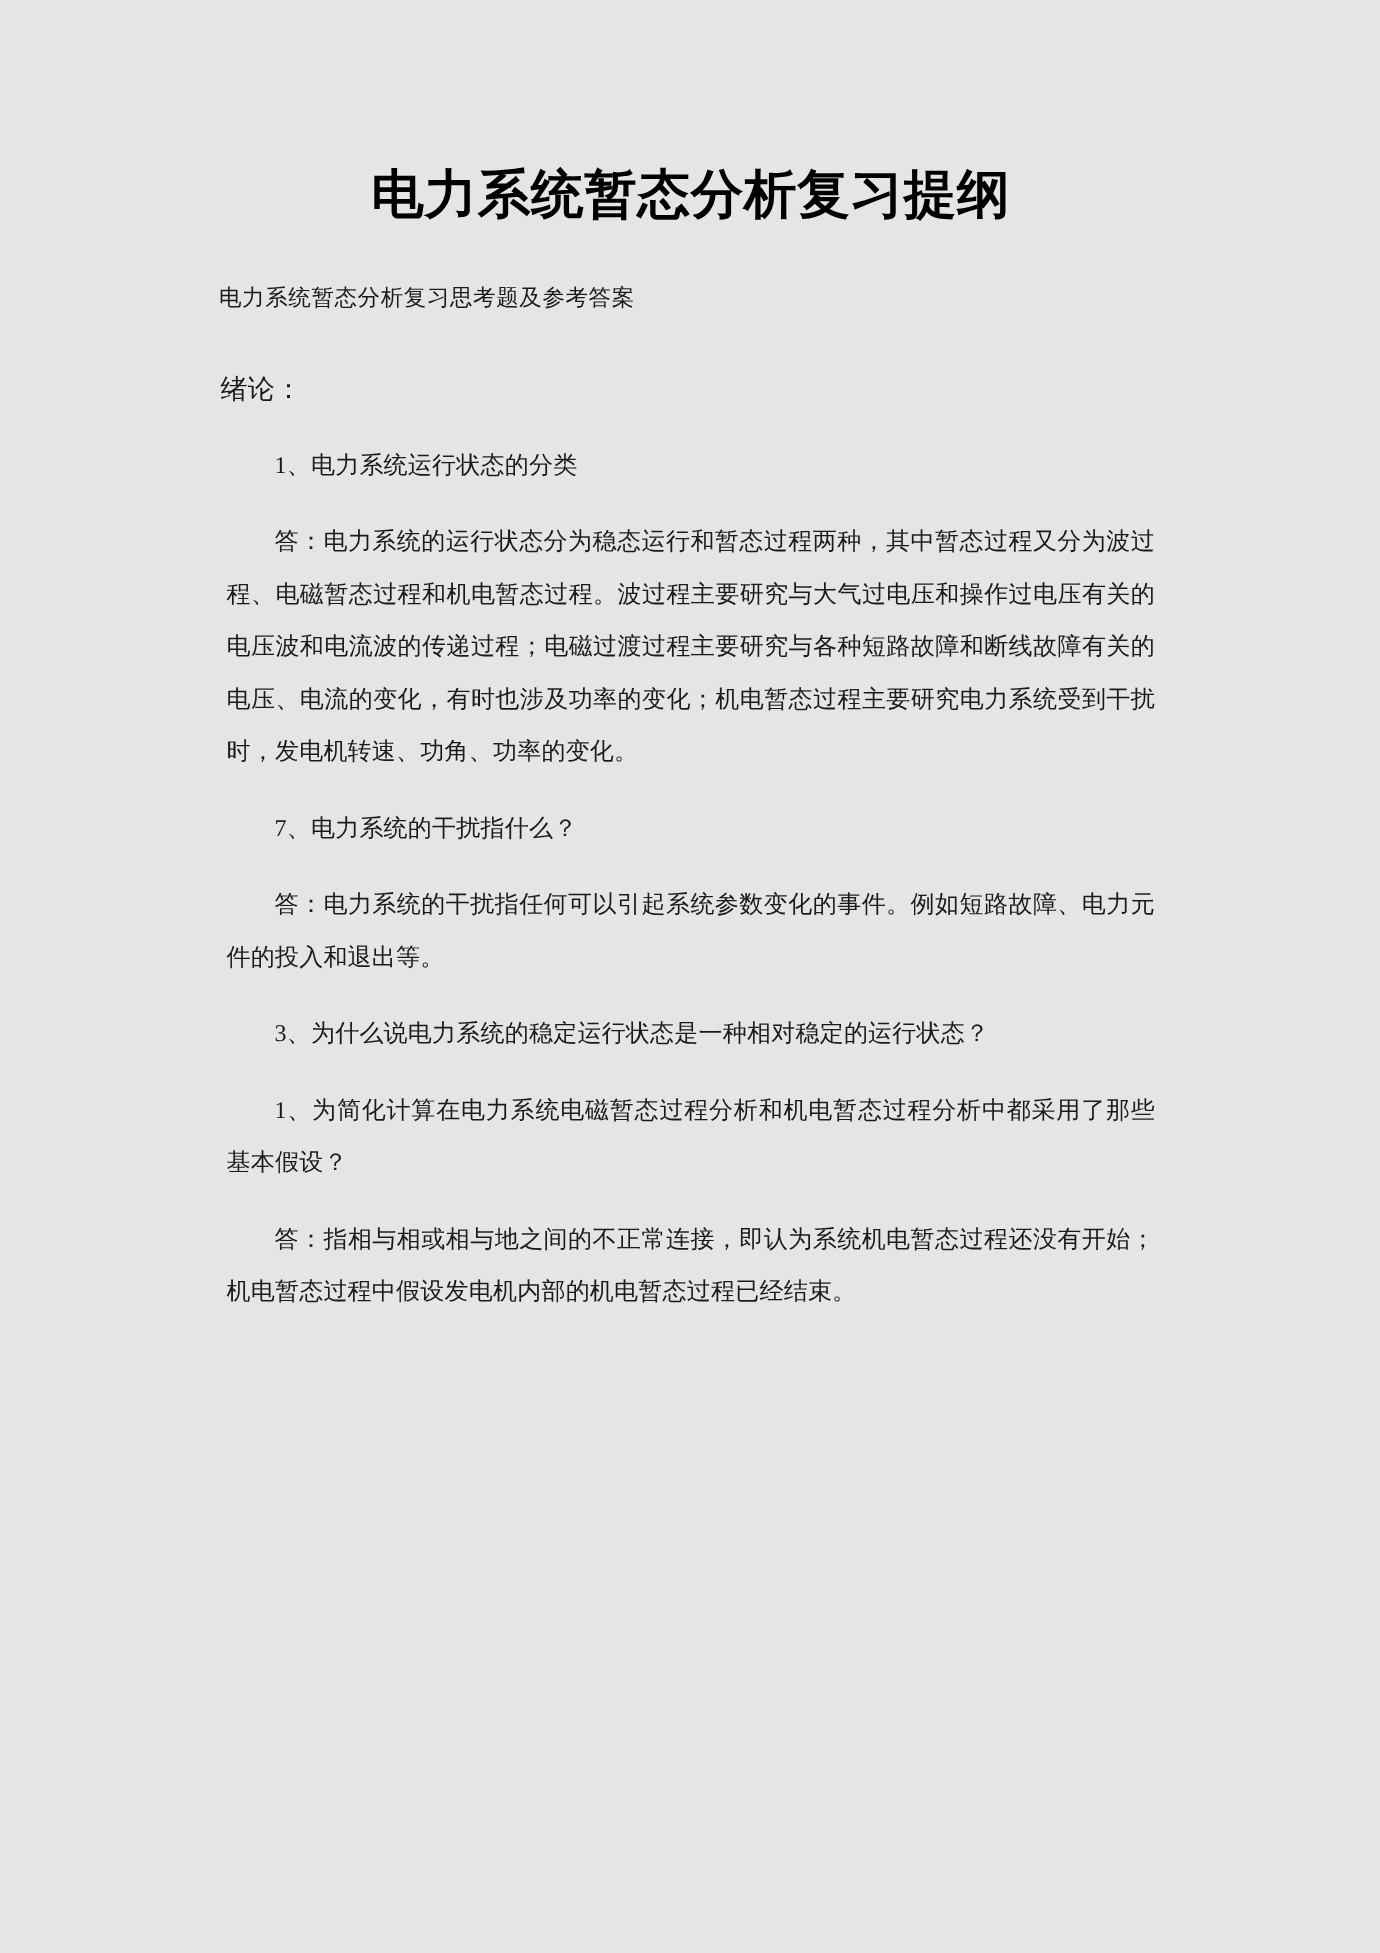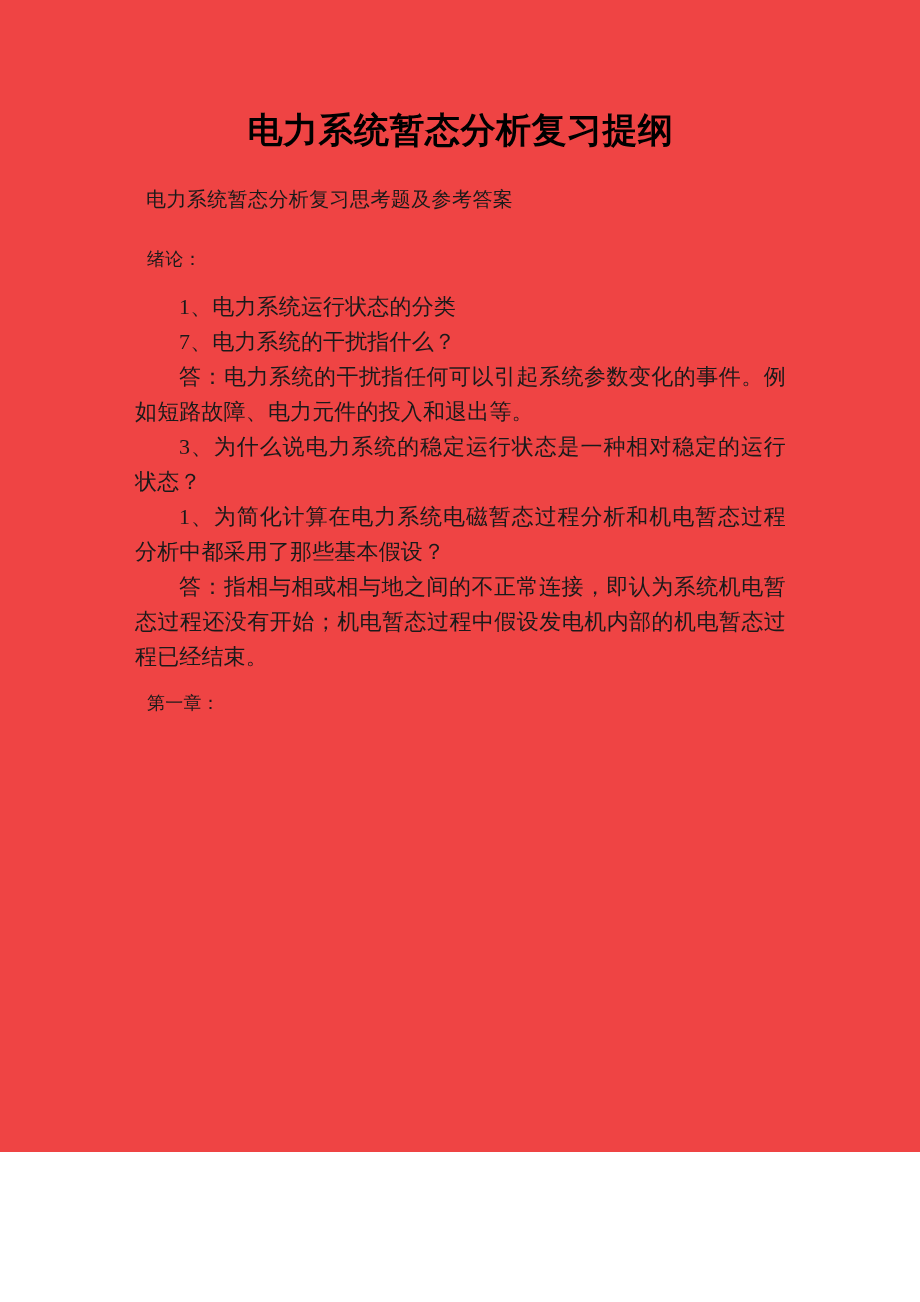--- a/index.html
+++ b/index.html
@@ -4,22 +4,22 @@
 <title>电力系统暂态分析复习提纲</title>
 <style>
   html, body {
     margin: 0;
     padding: 0;
     background: #ffffff;
   }
   .page {
     position: relative;
     width: 920px;
-    height: 1152px;
-    background: #ef4444;
+    height: 1302px;
+    background: #e5e5e5;
     margin: 0 auto;
     overflow: hidden;
     font-family: "Liberation Serif", "DejaVu Serif", serif;
     color: #1a1a1a;
   }
   .content {
     position: absolute;
     left: 135px;
     top: 0;
     width: 651px;
@@ -30,39 +30,39 @@
     font-size: 35px;
     line-height: 44px;
     text-align: center;
     letter-spacing: 0.5px;
     color: #000000;
     margin: 0;
     padding-top: 108px;
     white-space: nowrap;
   }
   .doc-subtitle {
-    font-size: 20px;
+    font-size: 15px;
     line-height: 30px;
     margin: 0;
     padding-top: 32px;
     padding-left: 11px;
     letter-spacing: 0.4px;
     color: #1a1a1a;
   }
   .section-head {
     font-size: 18px;
     line-height: 35px;
     margin: 12px;
     padding-top: 16px;
     letter-spacing: 0.2px;
   }
   .para {
-    font-size: 22px;
+    font-size: 16px;
     line-height: 35px;
-    margin: 0;
+    margin: 16px;
     text-align: justify;
     text-justify: inter-ideograph;
     text-align-last: left;
     letter-spacing: 0.15px;
     word-break: break-all;
   }
   .para.indent {
     text-indent: 2em;
   }
   .para.q {
@@ -78,26 +78,26 @@
 <div class="page">
   <div class="content">
 
     <h1 class="doc-title">电力系统暂态分析复习提纲</h1>
 
     <p class="doc-subtitle">电力系统暂态分析复习思考题及参考答案</p>
 
     <p class="section-head">绪论：</p>
 
     <p class="para q">1、电力系统运行状态的分类</p>
+    <p class="para indent">答：电力系统的运行状态分为稳态运行和暂态过程两种，其中暂态过程又分为波过程、电磁暂态过程和机电暂态过程。波过程主要研究与大气过电压和操作过电压有关的电压波和电流波的传递过程；电磁过渡过程主要研究与各种短路故障和断线故障有关的电压、电流的变化，有时也涉及功率的变化；机电暂态过程主要研究电力系统受到干扰时，发电机转速、功角、功率的变化。</p>
 
     <p class="para q">7、电力系统的干扰指什么？</p>
     <p class="para indent">答：电力系统的干扰指任何可以引起系统参数变化的事件。例如短路故障、电力元件的投入和退出等。</p>
 
     <p class="para q">3、为什么说电力系统的稳定运行状态是一种相对稳定的运行状态？</p>
 
     <p class="para q">1、为简化计算在电力系统电磁暂态过程分析和机电暂态过程分析中都采用了那些基本假设？</p>
     <p class="para indent">答：指相与相或相与地之间的不正常连接，即认为系统机电暂态过程还没有开始；机电暂态过程中假设发电机内部的机电暂态过程已经结束。</p>
 
-    <p class="section-head" style="padding-top:0;">第一章：</p>
 
 
   </div>
 </div>
 
 </body></html>

